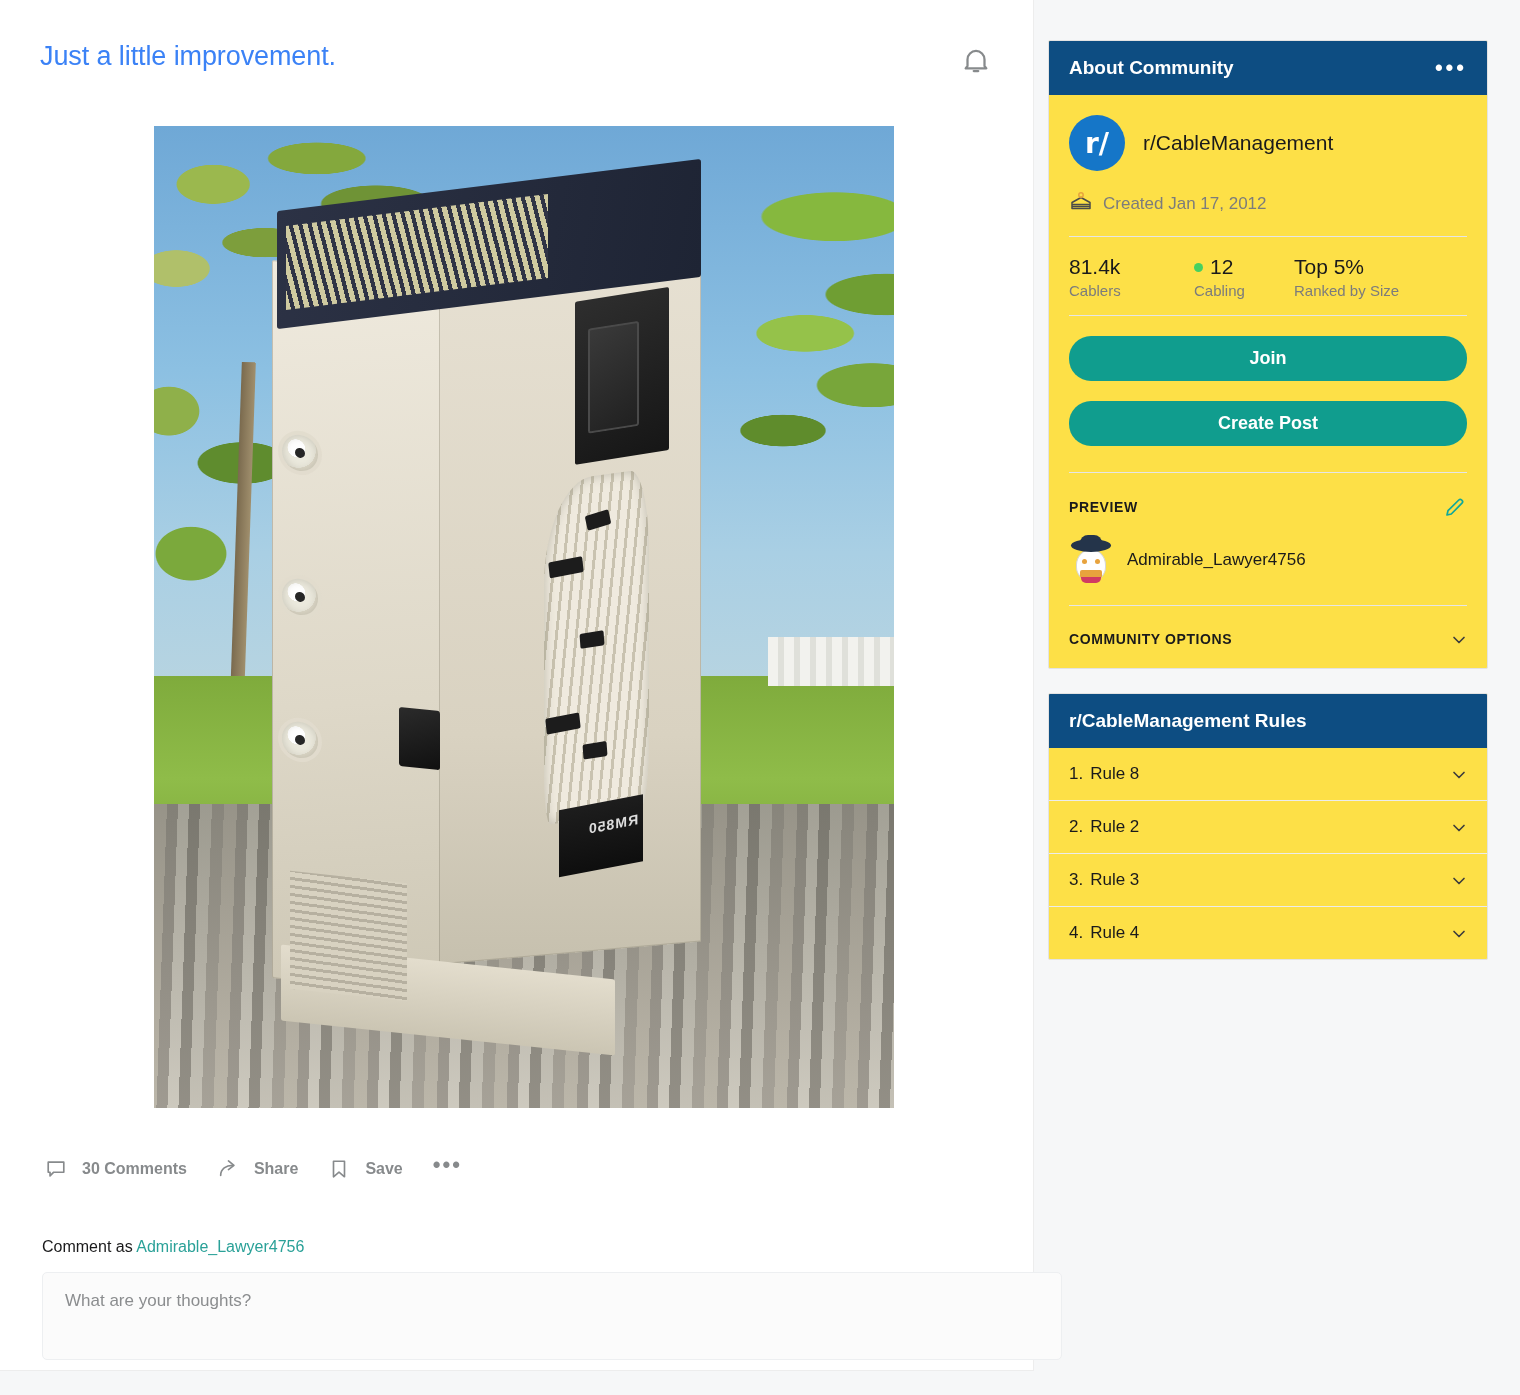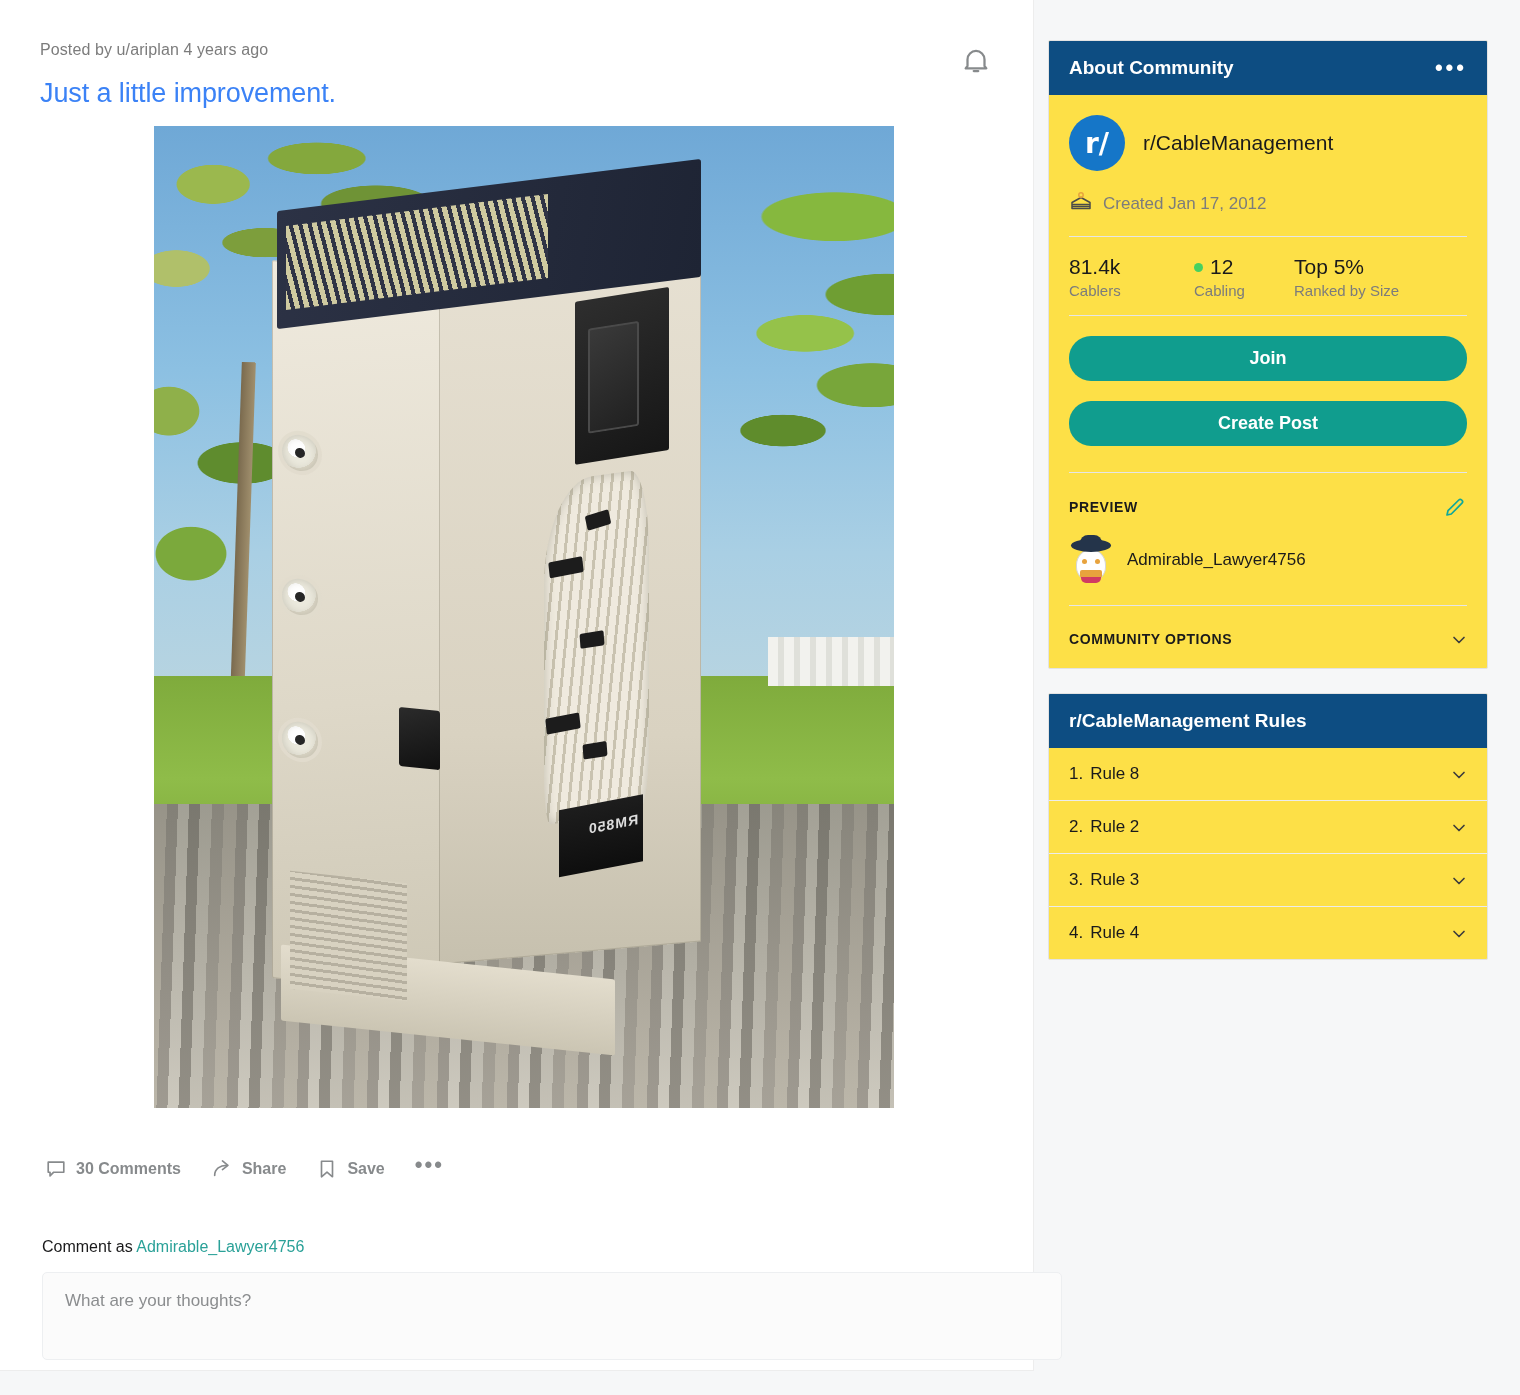--- a/index.html
+++ b/index.html
@@ -152,21 +152,21 @@
      background:linear-gradient(180deg,#e3ddcd,#cbc5b3);transform:skewY(6deg);border-radius:2px;}
   .vents{position:absolute;left:4%;bottom:4%;width:26%;height:14%;
      background:repeating-linear-gradient(2deg,#d8d2c1 0 5px,#b6b0a0 5px 8px);transform:skewY(6deg);}
 
   
   .actions {
     position:absolute; left:45px; top:1158px;
     display:flex; align-items:center; gap:30px;
     color:#878a8c; font-size:16px; font-weight:700;
   }
-  .action { display:flex; align-items:center; gap:9px; cursor:pointer; }
+  .action { display:flex; align-items:center; gap:15px; cursor:pointer; }
   .action svg { display:block; }
   .dots-action { letter-spacing:2px; font-size:22px; line-height:10px; padding-bottom:8px;}
 
   
   .comment-as {
     position:absolute; left:42px; top:1238px;
     font-size:16px; color:#1a1a1b;
   }
   .comment-as a { color:#2aa198; text-decoration:none; }
   .comment-box {
@@ -266,21 +266,20 @@
   .chev { width:18px;height:18px; color:#3c3c3c; }
   .pencil { width:24px;height:24px;color:#0ea89a; cursor:pointer; }
 </style>
 </head>
 <body>
 
 <div class="page">
 
   <div class="post-card">
     <div class="post-inner">
-      <div class="post-meta">Posted by u/ariplan 4 years ago</div>
       <h1 class="post-title">Just a little improvement.</h1>
     </div>
 
     <div class="bell">
       <svg viewBox="0 0 24 24" width="34" height="34" fill="none" stroke="currentColor" stroke-width="1.6" stroke-linecap="round" stroke-linejoin="round">
         <path d="M18 15.5v-4.6a6 6 0 0 0-12 0v4.6l-1.3 1.7h14.6L18 15.5z"></path>
         <path d="M10.4 19.1h3.2"></path>
       </svg>
     </div>
 

